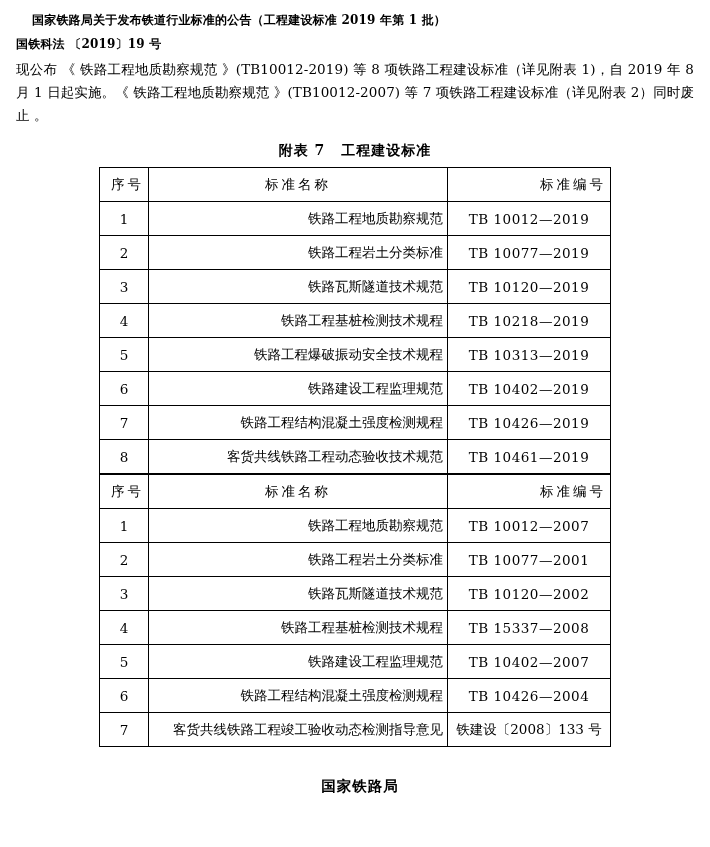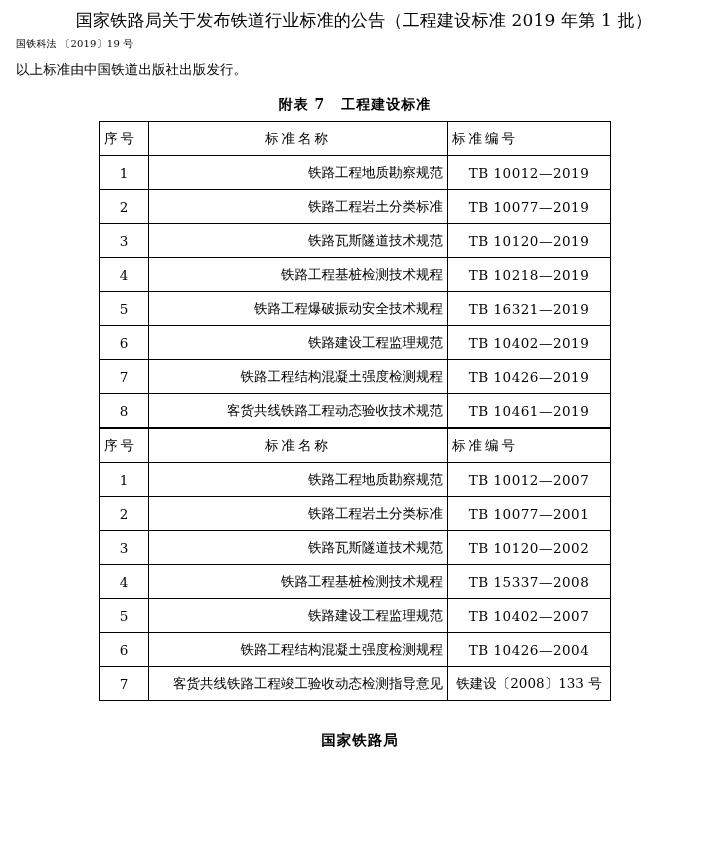--- a/index.html
+++ b/index.html
@@ -16,30 +16,30 @@
     overflow: hidden;
   }
   .page {
     width: 710px;
     height: 847px;
     box-sizing: border-box;
     padding: 8px 14px 0 14px;
     position: relative;
   }
   .doc-title {
-    font-size: 17px;
-    font-weight: normal;
-    text-align: center;
+    font-size: 12px;
+    font-weight: bold;
+    text-align: left;
     padding-left: 18px;
     line-height: 24px;
     letter-spacing: 0.2px;
   }
   .doc-number {
-    font-size: 10px;
-    font-weight: normal;
+    font-size: 12px;
+    font-weight: bold;
     line-height: 24px;
     padding-left: 2px;
     letter-spacing: 0.2px;
   }
   .body-text {
     font-size: 13.5px;
     line-height: 23px;
     text-align: justify;
     text-justify: inter-ideograph;
     padding: 2px 2px 0 2px;
@@ -67,21 +67,21 @@
     table-layout: fixed;
   }
   table.std-table td, table.std-table th {
     border: 1px solid #000000;
     height: 33px;
     font-size: 13.5px;
     font-weight: normal;
     padding: 0 4px;
   }
   table.std-table thead td {
-    text-align: left;
+    text-align: right;
     letter-spacing: 3px;
   }
   .col-no {
     width: 40px;
     text-align: center;
   }
   .col-name {
     width: 290px;
     text-align: right;
     padding-left: 12px !important;
@@ -128,21 +128,21 @@
 </head>
 <body>
 
 <div class="page">
 
   <div class="doc-title">国家铁路局关于发布铁道行业标准的公告（工程建设标准 2019 年第 1 批）</div>
 
   <div class="doc-number">国铁科法 〔2019〕19 号</div>
 
   <div class="body-text">
-    <p>以上标准由中国铁道出版社出版发行。</p>
+    <p>现公布 《 铁路工程地质勘察规范 》(TB10012-2019) 等 8 项铁路工程建设标准（详见附表 1)，自 2019 年 8 月 1 日起实施。《 铁路工程地质勘察规范 》(TB10012-2007) 等 7 项铁路工程建设标准（详见附表 2）同时废止 。</p>
   </div>
 
   <div class="table-caption">
     <span>附表 7</span><span class="caption-gap"></span><span>工程建设标准</span>
   </div>
 
   <table class="std-table">
     <thead>
       <tr>
         <td class="col-no no-head">序号</td>
@@ -167,21 +167,21 @@
         <td class="col-code codecell">TB 10120—2019</td>
       </tr>
       <tr>
         <td class="col-no">4</td>
         <td class="col-name">铁路工程基桩检测技术规程</td>
         <td class="col-code codecell">TB 10218—2019</td>
       </tr>
       <tr>
         <td class="col-no">5</td>
         <td class="col-name">铁路工程爆破振动安全技术规程</td>
-        <td class="col-code codecell">TB 16321—2019</td>
+        <td class="col-code codecell">TB 10313—2019</td>
       </tr>
       <tr>
         <td class="col-no">6</td>
         <td class="col-name">铁路建设工程监理规范</td>
         <td class="col-code codecell">TB 10402—2019</td>
       </tr>
       <tr>
         <td class="col-no">7</td>
         <td class="col-name">铁路工程结构混凝土强度检测规程</td>
         <td class="col-code codecell">TB 10426—2019</td>

